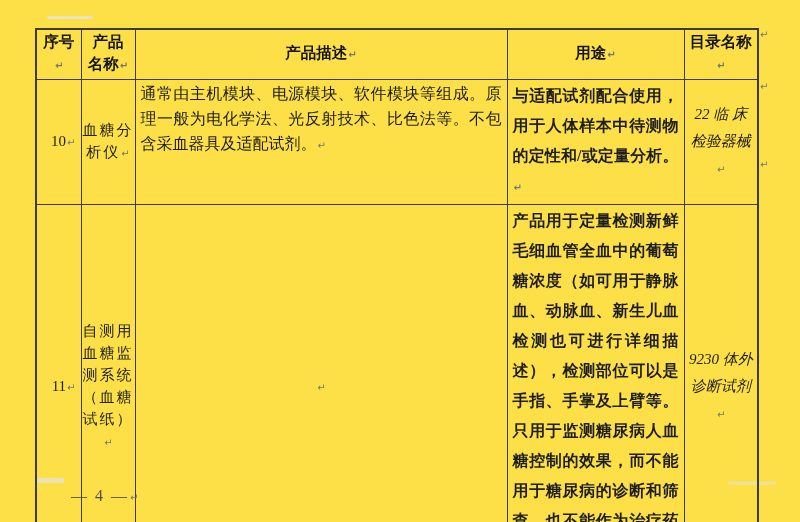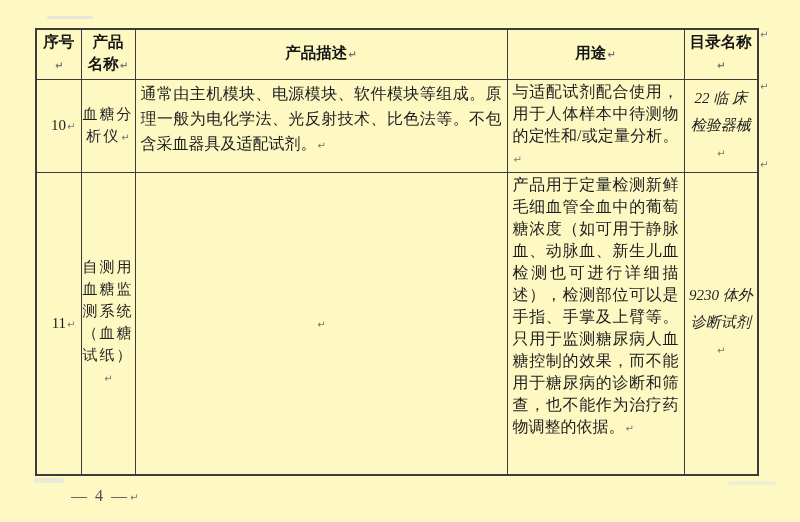--- a/index.html
+++ b/index.html
@@ -1,20 +1,20 @@
 <!DOCTYPE html>
 <html><head>
 <meta charset="utf-8">
 <style>
   html, body { margin: 0; padding: 0; background: #ffffff; }
   .page {
     position: relative;
     width: 800px;
     height: 522px;
-    background: #fef9c3;
+    background: #fde047;
     overflow: hidden;
     font-family: "Liberation Serif", "DejaVu Serif", serif;
     color: #1e1e1e;
   }
 
   
   .artifact { position: absolute; background: #e2e2e2; border-radius: 2px; }
   .a1 { left: 47px; top: 16px; width: 46px; height: 3px; opacity: .8; }
   .a2 { left: 34px; top: 478px; width: 30px; height: 5px; opacity: .7; }
   .a3 { left: 728px; top: 481px; width: 48px; height: 4px; opacity: .45; }
@@ -68,21 +68,22 @@
     line-height: 25px;
   }
   td.c-desc-empty {
     text-align: center;
     vertical-align: middle;
   }
   td.c-usage {
     text-align: justify;
     vertical-align: top;
     font-size: 16px;
-    line-height: 22px;
+    line-height: 30px;
+    font-weight: bold;
   }
   td.c-catalog {
     text-align: center;
     vertical-align: middle;
     font-size: 15px;
     line-height: 27px;
     padding: 1px 2px;
     font-style: italic;
   }
 

